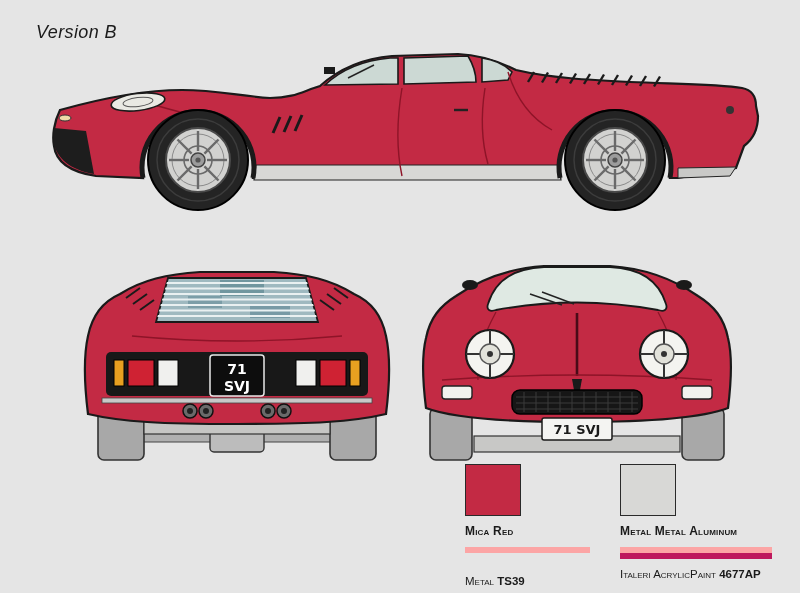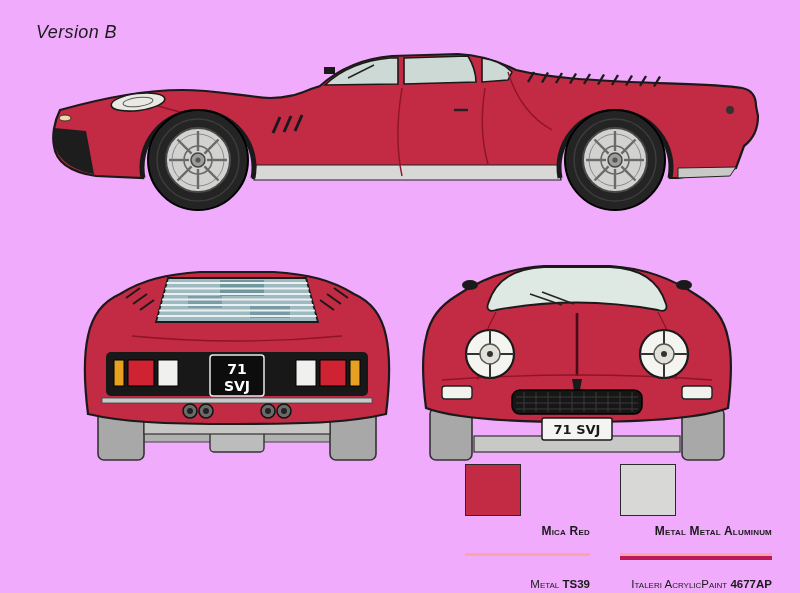--- a/index.html
+++ b/index.html
@@ -1,35 +1,35 @@
 <!DOCTYPE html>
 <html><head>
 <meta charset="utf-8">
 <style>
   html,body{margin:0;padding:0;background:#ffffff;}
   #sheet{
-    position:relative;width:800px;height:593px;background:#f0abfc;overflow:hidden;
-    font-family:"Liberation Sans",sans-serif;color:#1a1a1a;text-align:right;
+    position:relative;width:800px;height:593px;background:#e5e5e5;overflow:hidden;
+    font-family:"Liberation Sans",sans-serif;color:#1a1a1a;
   }
   .abs{position:absolute;}
   .version-title{
     left:36px;top:22px;font-style:italic;font-size:18px;letter-spacing:.4px;color:#1b1b1b;
   }
   svg{display:block;}
   .swatch{
     width:56px;height:52px;border:1px solid #2a2a2a;box-sizing:border-box;
   }
   .paint-col{font-size:11px;line-height:1.25;}
   .paint-name{
     font-weight:bold;font-variant:small-caps;font-size:12px;letter-spacing:.2px;
-    border-bottom:3px solid #fca5a5;padding-bottom:14px;
+    border-bottom:6px solid #fca5a5;padding-bottom:8px;
   }
   .paint-fs{min-height:15px;padding-top:2px;font-size:11px;}
   .paint-brand{
-    border-top:4px solid #be185d;padding-top:17px;font-variant:small-caps;font-size:11.5px;
+    border-top:6px solid #be185d;padding-top:8px;font-variant:small-caps;font-size:11.5px;
   }
   .paint-fs:empty + .paint-brand{border-top:none;padding-top:4px;}
   .paint-brand b{font-weight:bold;margin-top:12px;}
 </style>
 </head>
 <body>
 
 <div id="sheet">
 
   <div class="abs version-title">Version B</div>

